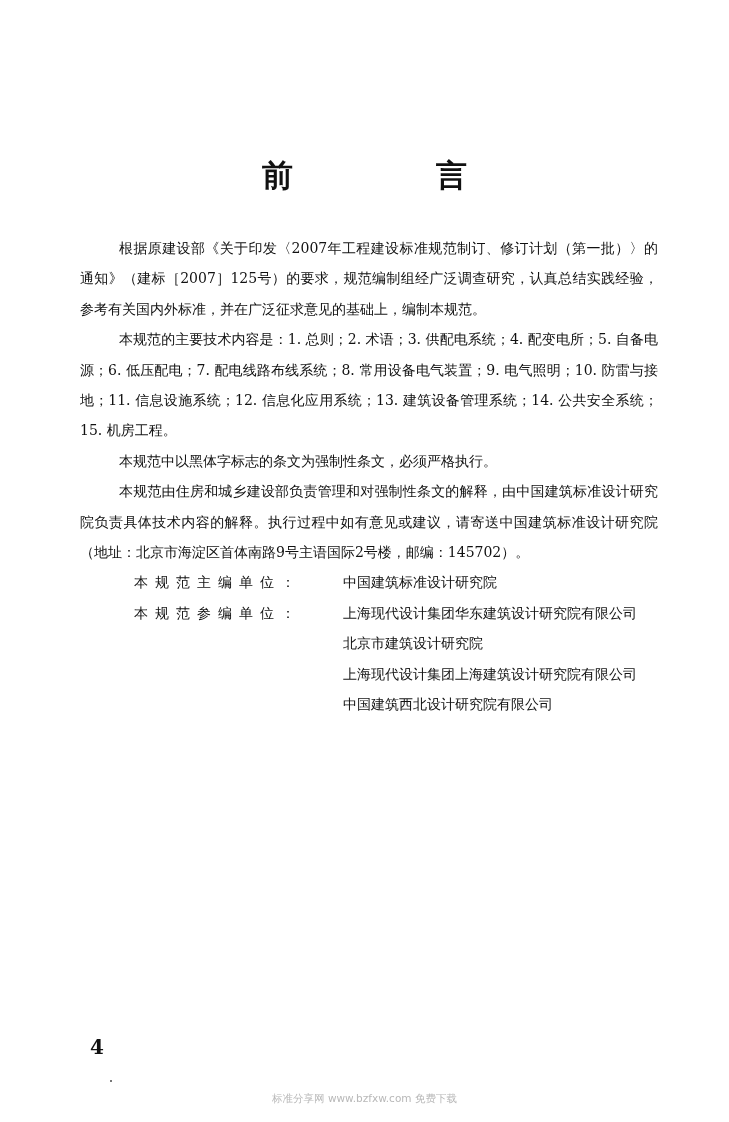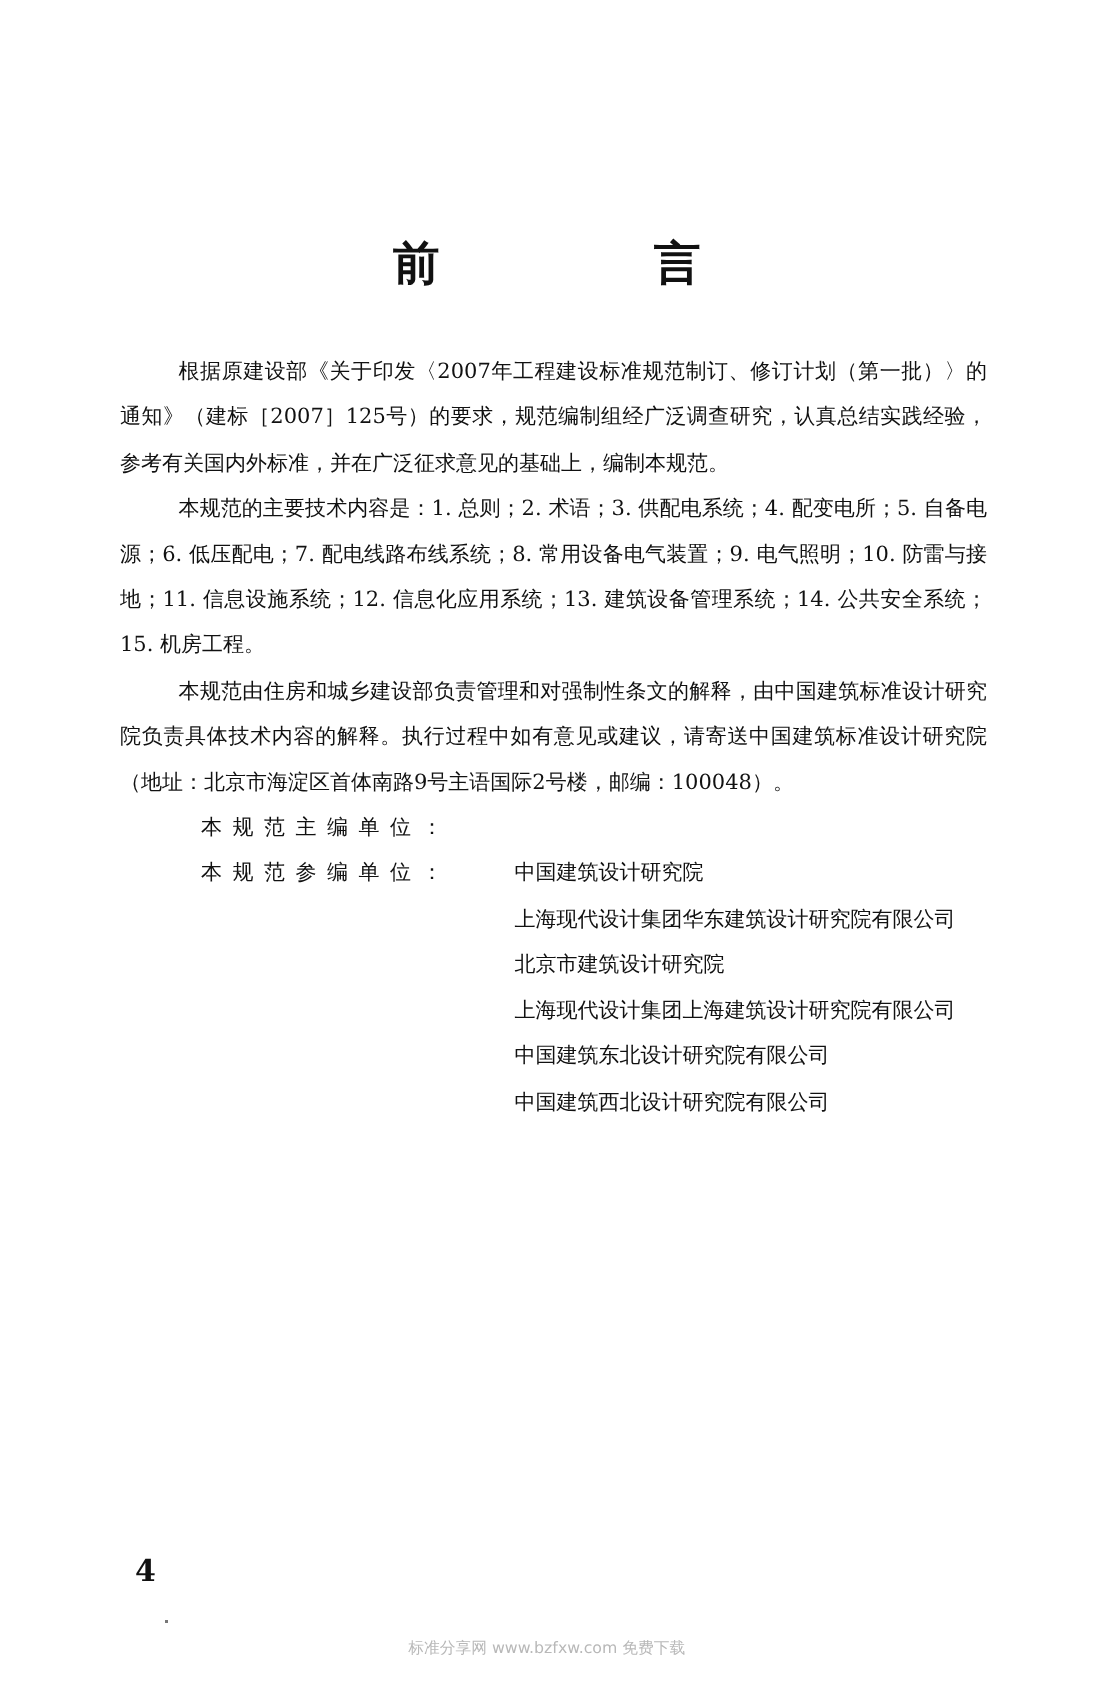--- a/index.html
+++ b/index.html
@@ -32,34 +32,36 @@
   .speck { position: absolute; width: 2px; height: 2px; background: #777; }
 </style>
 </head>
 <body>
 
 <div class="page-title">前　言</div>
 
 <div class="body">
   <p class="para">根据原建设部《关于印发〈2007年工程建设标准规范制订、修订计划（第一批）〉的通知》（建标［2007］125号）的要求，规范编制组经广泛调查研究，认真总结实践经验，参考有关国内外标准，并在广泛征求意见的基础上，编制本规范。</p>
   <p class="para">本规范的主要技术内容是：1. 总则；2. 术语；3. 供配电系统；4. 配变电所；5. 自备电源；6. 低压配电；7. 配电线路布线系统；8. 常用设备电气装置；9. 电气照明；10. 防雷与接地；11. 信息设施系统；12. 信息化应用系统；13. 建筑设备管理系统；14. 公共安全系统；15. 机房工程。</p>
-  <p class="para">本规范由住房和城乡建设部负责管理和对强制性条文的解释，由中国建筑标准设计研究院负责具体技术内容的解释。执行过程中如有意见或建议，请寄送中国建筑标准设计研究院（地址：北京市海淀区首体南路9号主语国际2号楼，邮编：100048）。</p>
+  <p class="para">本规范中以黑体字标志的条文为强制性条文，必须严格执行。</p>
+  <p class="para">本规范由住房和城乡建设部负责管理和对强制性条文的解释，由中国建筑标准设计研究院负责具体技术内容的解释。执行过程中如有意见或建议，请寄送中国建筑标准设计研究院（地址：北京市海淀区首体南路9号主语国际2号楼，邮编：145702）。</p>
 
   <div class="unit-row">
     <span class="unit-label">本规范主编单位：</span>
+    <span class="unit-list">
+      <span class="unit-item">中国建筑标准设计研究院</span>
+    </span>
   </div>
 
   <div class="unit-row">
     <span class="unit-label">本规范参编单位：</span>
     <span class="unit-list">
-      <span class="unit-item">中国建筑设计研究院</span>
       <span class="unit-item">上海现代设计集团华东建筑设计研究院有限公司</span>
       <span class="unit-item">北京市建筑设计研究院</span>
       <span class="unit-item">上海现代设计集团上海建筑设计研究院有限公司</span>
-      <span class="unit-item">中国建筑东北设计研究院有限公司</span>
       <span class="unit-item">中国建筑西北设计研究院有限公司</span>
     </span>
   </div>
 </div>
 
 <div class="page-number">4</div>
 <div class="speck" style="left:110px; top:1080px;"></div>
 <div class="watermark">标准分享网 www.bzfxw.com 免费下载</div>
 
 </body></html>

